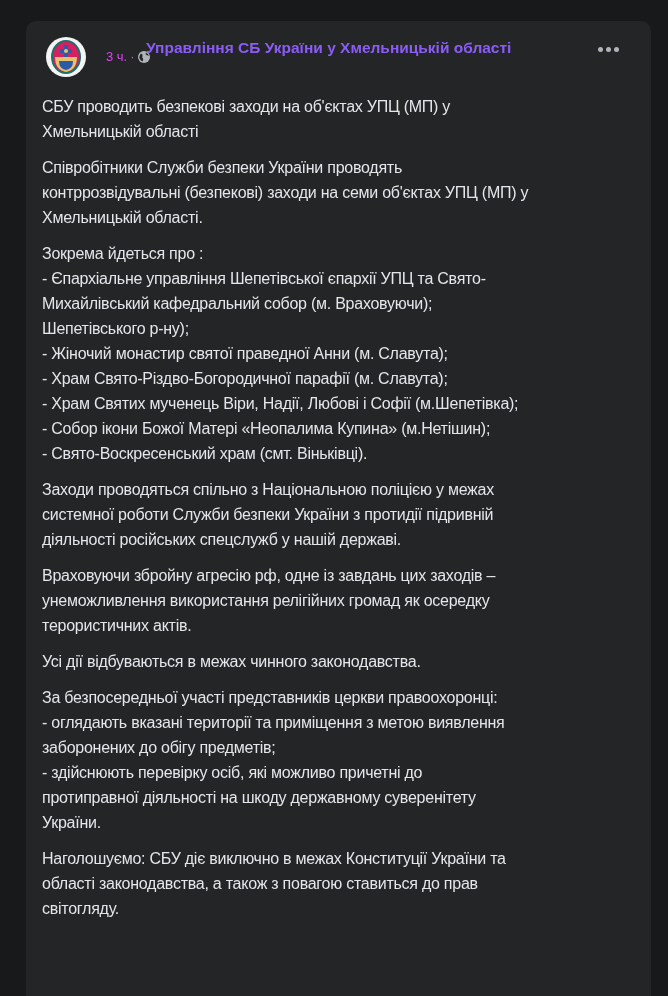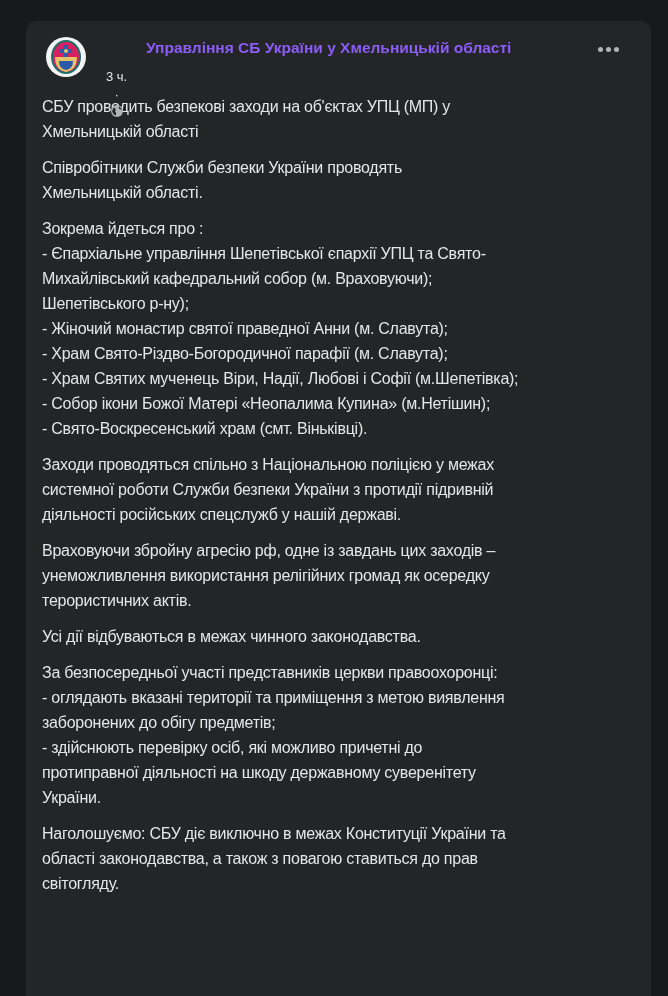--- a/index.html
+++ b/index.html
@@ -16,22 +16,22 @@
   .header { position:relative; height:70px; }
   .avatar {
     position:absolute; left:20px; top:16px; width:40px; height:40px;
     border-radius:50%; background:#f2f2f2; overflow:hidden;
   }
   .author {
     position:absolute; left:80px; top:18px;
     font-size:15.5px; font-weight:bold; color:#8b5cf6; white-space:nowrap;margin-left:40px;
   }
   .meta {
-    position:absolute; left:80px; top:48px; font-size:13px; color:#e5e5e5;
-    display:flex; align-items:center; gap:3px;flex-direction:column;
+    position:absolute; left:80px; top:28px; font-size:13px; color:#d946ef;
+    display:flex; align-items:center; gap:3px;
   }
   .globe { width:12px; height:12px; display:inline-block; }
   .more {
     position:absolute; right:32px; top:26px; cursor:pointer;
     display:flex; gap:3px;
   }
   .more span { width:5px; height:5px; border-radius:50%; background:#b0b3b8; display:block; }
   .body { padding:3px 16px 0 16px; font-size:16px; line-height:25px; color:#e4e6eb; letter-spacing:-0.25px; }
   .body p { margin:0 0 11px 0; }
   .body .line { display:block; }
@@ -70,20 +70,21 @@
     </div>
   </div>
 
   <div class="body" id="post-body">
       <p>
         <span class="line">СБУ проводить безпекові заходи на об'єктах УПЦ (МП) у</span>
         <span class="line">Хмельницькій області</span>
       </p>
       <p>
         <span class="line">Співробітники Служби безпеки України проводять</span>
+        <span class="line">контррозвідувальні (безпекові) заходи на семи об'єктах УПЦ (МП) у</span>
         <span class="line">Хмельницькій області.</span>
       </p>
       <p>
         <span class="line">Зокрема йдеться про :</span>
         <span class="line">- Єпархіальне управління Шепетівської  єпархії УПЦ та Свято-</span>
         <span class="line">Михайлівський  кафедральний собор (м. Враховуючи);</span>
         <span class="line">Шепетівського р-ну);</span>
         <span class="line">- Жіночий монастир святої праведної Анни (м. Славута);</span>
         <span class="line">- Храм Свято-Різдво-Богородичної парафії (м. Славута);</span>
         <span class="line">- Храм Святих мученець Віри, Надії, Любові і Софії  (м.Шепетівка);</span>

